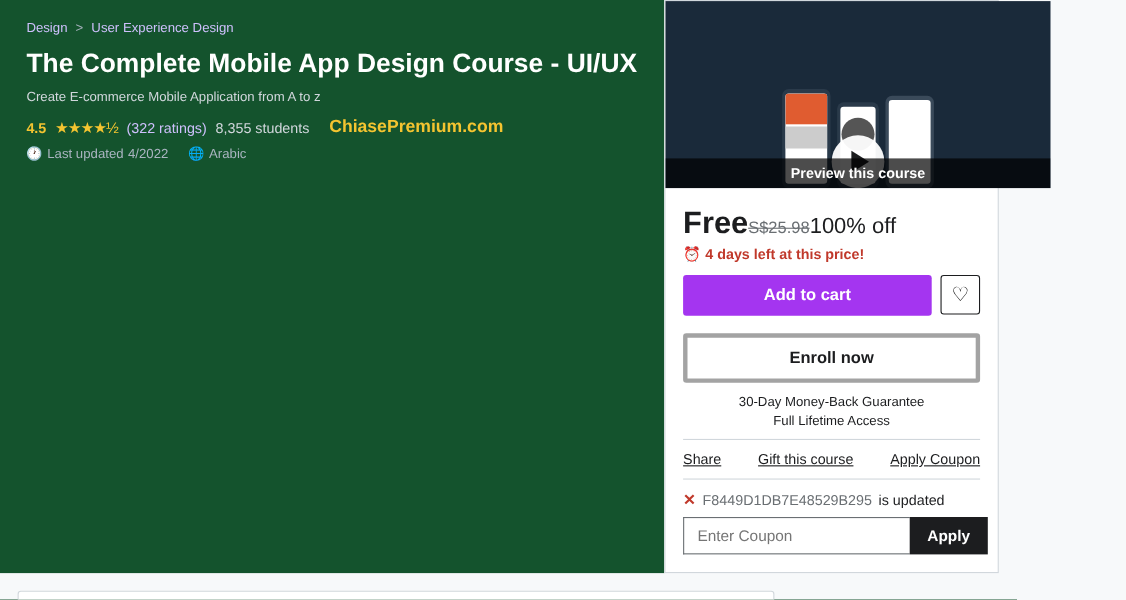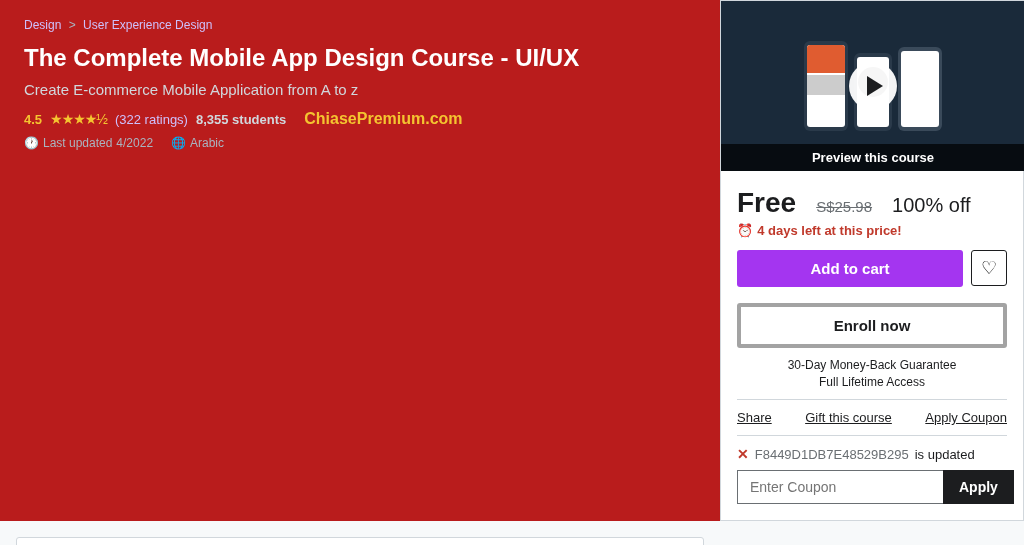--- a/index.html
+++ b/index.html
@@ -1,53 +1,53 @@
 <!DOCTYPE html>
 <html><head>
   <meta charset="utf-8">
   <style>
     * { margin: 0; padding: 0; box-sizing: border-box; }
     body { font-family: -apple-system, BlinkMacSystemFont, 'Segoe UI', sans-serif; width: 1024px; height: 545px; overflow: hidden; background: #f7f9fa; }
 
     
-    .hero { background: #b91c1c; color: #fff; padding: 18px 24px 18px 24px; width: 720px; min-height: 230px; }
+    .hero { background: #14532d; color: #fff; padding: 18px 24px 18px 24px; width: 604px; min-height: 230px; }
     .breadcrumb { font-size: 12px; color: #a9b4c0; margin-bottom: 10px; }
     .breadcrumb a { color: #cec0fc; text-decoration: none; }
     .breadcrumb span { color: #a9b4c0; margin: 0 4px; }
     .hero-title { font-size: 24px; font-weight: 700; color: #fff; line-height: 1.3; margin-bottom: 8px; }
-    .hero-subtitle { font-size: 15px; color: #d1d7dc; margin-bottom: 12px; }
+    .hero-subtitle { font-size: 12px; color: #d1d7dc; margin-bottom: 12px; }
     .rating-row { display: flex; align-items: center; gap: 8px; font-size: 13px; margin-bottom: 8px; }
     .rating-num { color: #f4c430; font-weight: 700; }
     .stars { color: #f4c430; letter-spacing: -1px; font-size: 14px; }
     .rating-count { color: #cec0fc; }
-    .students { color: #d1d7dc; font-weight: bold; }
+    .students { color: #d1d7dc; }
     .watermark { color: #f4c430; font-weight: 700; font-size: 16px; margin-left: 10px; }
     .created-row { font-size: 12px; color: #a9b4c0; margin-bottom: 4px; }
     .created-row a { color: #cec0fc; text-decoration: none; }
     .meta-row { display: flex; gap: 18px; font-size: 12px; color: #a9b4c0; align-items: center; }
     .meta-item { display: flex; align-items: center; gap: 4px; }
     .right-col { width: 304px; flex-shrink: 0; background: #fff; border: 1px solid #d1d7dc; position: relative; margin-top: 0; }
 
     
-    .preview-thumb { width: 304px; height: 170px; background: #1a2a3a; display: flex; flex-direction: column; align-items: center; justify-content: center; position: relative; overflow: hidden; cursor: pointer; }
+    .preview-thumb { width: 350px; height: 170px; background: #1a2a3a; display: flex; flex-direction: column; align-items: center; justify-content: flex-end; position: relative; overflow: hidden; cursor: pointer; }
     .preview-thumb .phone-mockup { display: flex; gap: 6px; align-items: flex-end; }
     .phone { background: #2a3a4a; border-radius: 6px; position: relative; }
     .phone-tall { width: 44px; height: 90px; }
     .phone-mid { width: 38px; height: 78px; }
     .phone-short { width: 44px; height: 84px; background: #3a4a5a; }
     .phone-screen { position: absolute; top: 4px; left: 3px; right: 3px; bottom: 4px; border-radius: 3px; background: #fff; overflow: hidden; }
     .phone-orange { background: #e05c30; height: 28px; }
     .phone-img-placeholder { background: #ccc; height: 20px; margin-top: 2px; }
     .play-btn { position: absolute; width: 48px; height: 48px; background: rgba(255,255,255,0.95); border-radius: 50%; display: flex; align-items: center; justify-content: center; cursor: pointer; }
     .play-triangle { width: 0; height: 0; border-left: 16px solid #1c1d1f; border-top: 10px solid transparent; border-bottom: 10px solid transparent; margin-left: 4px; }
     .preview-label { position: absolute; bottom: 0; left: 0; right: 0; background: rgba(0,0,0,0.7); color: #fff; text-align: center; font-size: 13px; font-weight: 600; padding: 6px; }
 
     
     .sidebar-body { padding: 16px; }
-    .price-row { display: flex; align-items: baseline; gap: 20px; margin-bottom: 4px; }
+    .price-row { display: flex; align-items: baseline; gap: 0; margin-bottom: 4px; }
     .price-free { font-size: 28px; font-weight: 700; color: #1c1d1f; }
     .price-original { font-size: 15px; color: #6a6f73; text-decoration: line-through; }
     .discount { font-size: 20px; color: #1c1d1f; font-weight: 500; }
     .timer { font-size: 13px; color: #c0392b; font-weight: 600; margin-bottom: 12px; display: flex; align-items: center; gap: 4px; }
     .btn-add-cart { width: 100%; background: #a435f0; color: #fff; border: none; padding: 10px 0; font-size: 15px; font-weight: 700; border-radius: 3px; cursor: pointer; margin-bottom: 8px; display: flex; align-items: center; justify-content: space-between; padding: 10px 12px; }
     .btn-add-cart-text { flex: 1; text-align: center; }
     .btn-wishlist { width: 36px; height: 36px; border: 1px solid #1c1d1f; background: #fff; border-radius: 3px; cursor: pointer; display: flex; align-items: center; justify-content: center; font-size: 18px; flex-shrink: 0; }
     .btn-row { display: flex; gap: 8px; margin-bottom: 8px; }
     .btn-enroll { width: 100%; background: #fff; color: #1c1d1f; border: 4px solid #a3a3a3; padding: 10px 0; font-size: 15px; font-weight: 700; border-radius: 3px; cursor: pointer; margin-bottom: 10px; }
     .guarantee-text { text-align: center; font-size: 12px; color: #1c1d1f; margin-bottom: 3px; }

